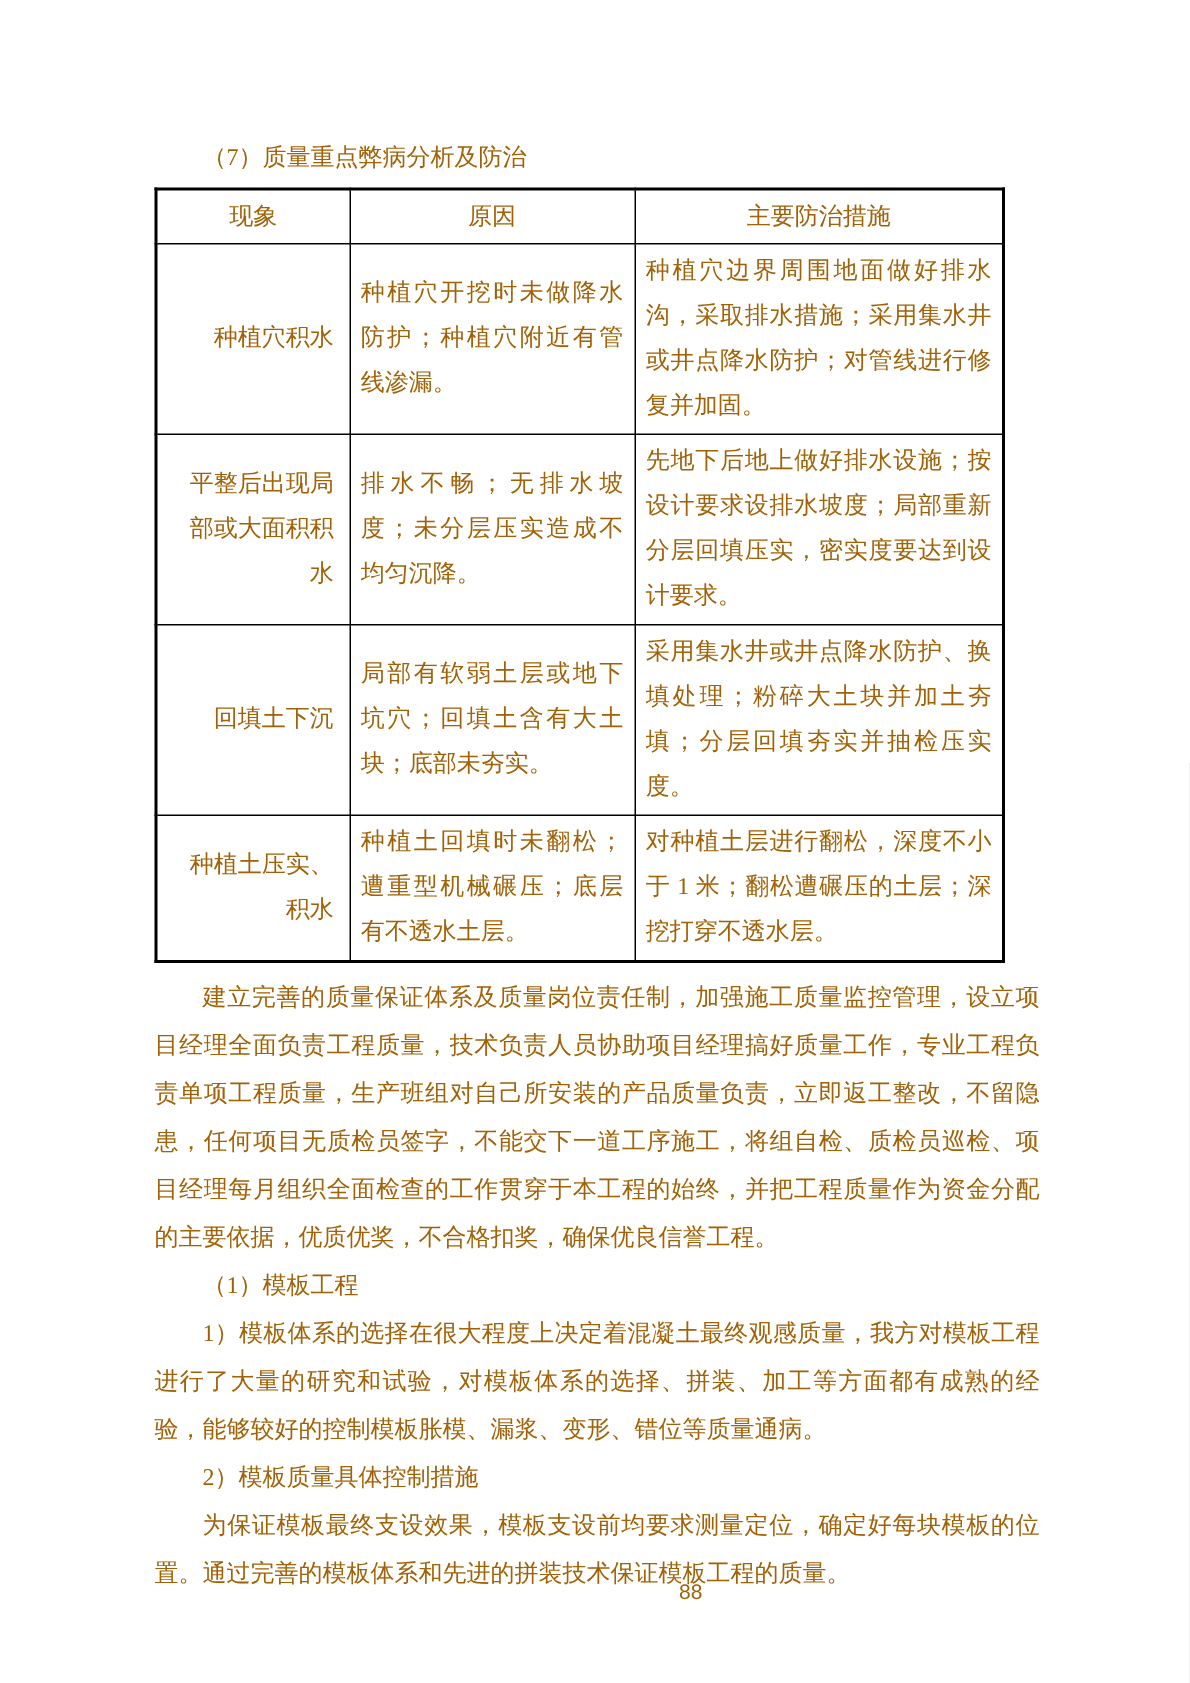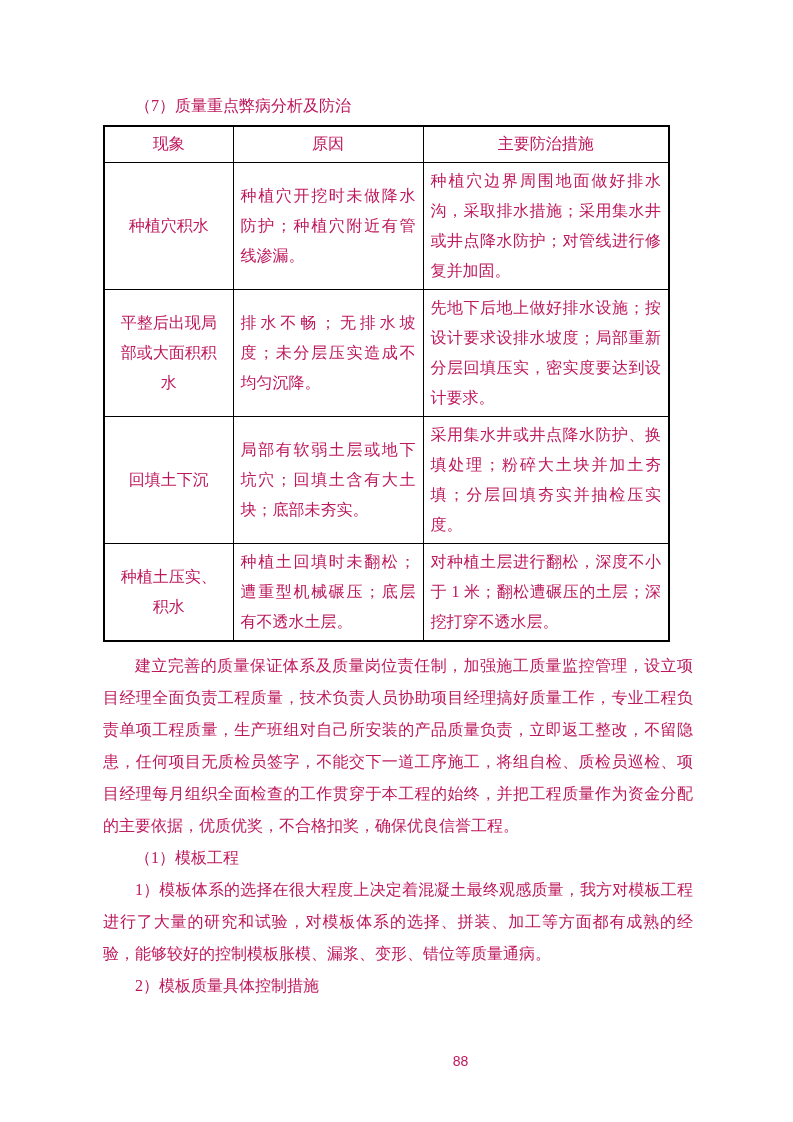--- a/index.html
+++ b/index.html
@@ -3,21 +3,21 @@
 <meta charset="utf-8">
 <style>
   html, body { margin: 0; padding: 0; background: #e8e8e8; }
   .page {
     position: relative;
     width: 793px;
     height: 1122px;
     margin: 0 auto;
     background: #ffffff;
     font-family: "Liberation Serif", serif;
-    color: #be185d;
+    color: #a16207;
     overflow: hidden;
   }
   .content {
     position: absolute;
     left: 103px;
     top: 96px;
     width: 590px;
   }
   .heading {
     font-size: 16px;
@@ -48,21 +48,21 @@
   col.c1 { width: 129px; }
   col.c2 { width: 190px; }
   col.c3 { width: 246px; }
   table.defect td {
     padding: 3px 7px;
     line-height: 30px;
     vertical-align: middle;
     text-align: justify;
   }
   table.defect td.phen {
-    text-align: center;
+    text-align: right;
     padding: 3px 10px;
     line-height: 30px;
   }
   tr.r1 { height: 126px; }
   tr.r2 { height: 121px; }
   tr.r3 { height: 95px; }
   tr.r4 { height: 97px; }
   .body-text p {
     font-size: 16px;
     line-height: 32px;
@@ -124,17 +124,18 @@
           <td>对种植土层进行翻松，深度不小于 1 米；翻松遭碾压的土层；深挖打穿不透水层。</td>
         </tr>
       </tbody>
     </table>
 
     <div class="body-text">
       <p>建立完善的质量保证体系及质量岗位责任制，加强施工质量监控管理，设立项目经理全面负责工程质量，技术负责人员协助项目经理搞好质量工作，专业工程负责单项工程质量，生产班组对自己所安装的产品质量负责，立即返工整改，不留隐患，任何项目无质检员签字，不能交下一道工序施工，将组自检、质检员巡检、项目经理每月组织全面检查的工作贯穿于本工程的始终，并把工程质量作为资金分配的主要依据，优质优奖，不合格扣奖，确保优良信誉工程。</p>
       <p>（1）模板工程</p>
       <p>1）模板体系的选择在很大程度上决定着混凝土最终观感质量，我方对模板工程进行了大量的研究和试验，对模板体系的选择、拼装、加工等方面都有成熟的经验，能够较好的控制模板胀模、漏浆、变形、错位等质量通病。</p>
       <p>2）模板质量具体控制措施</p>
+      <p>为保证模板最终支设效果，模板支设前均要求测量定位，确定好每块模板的位置。通过完善的模板体系和先进的拼装技术保证模板工程的质量。</p>
     </div>
   </div>
 
   <div class="footer">88</div>
 </div>
 
 </body></html>

